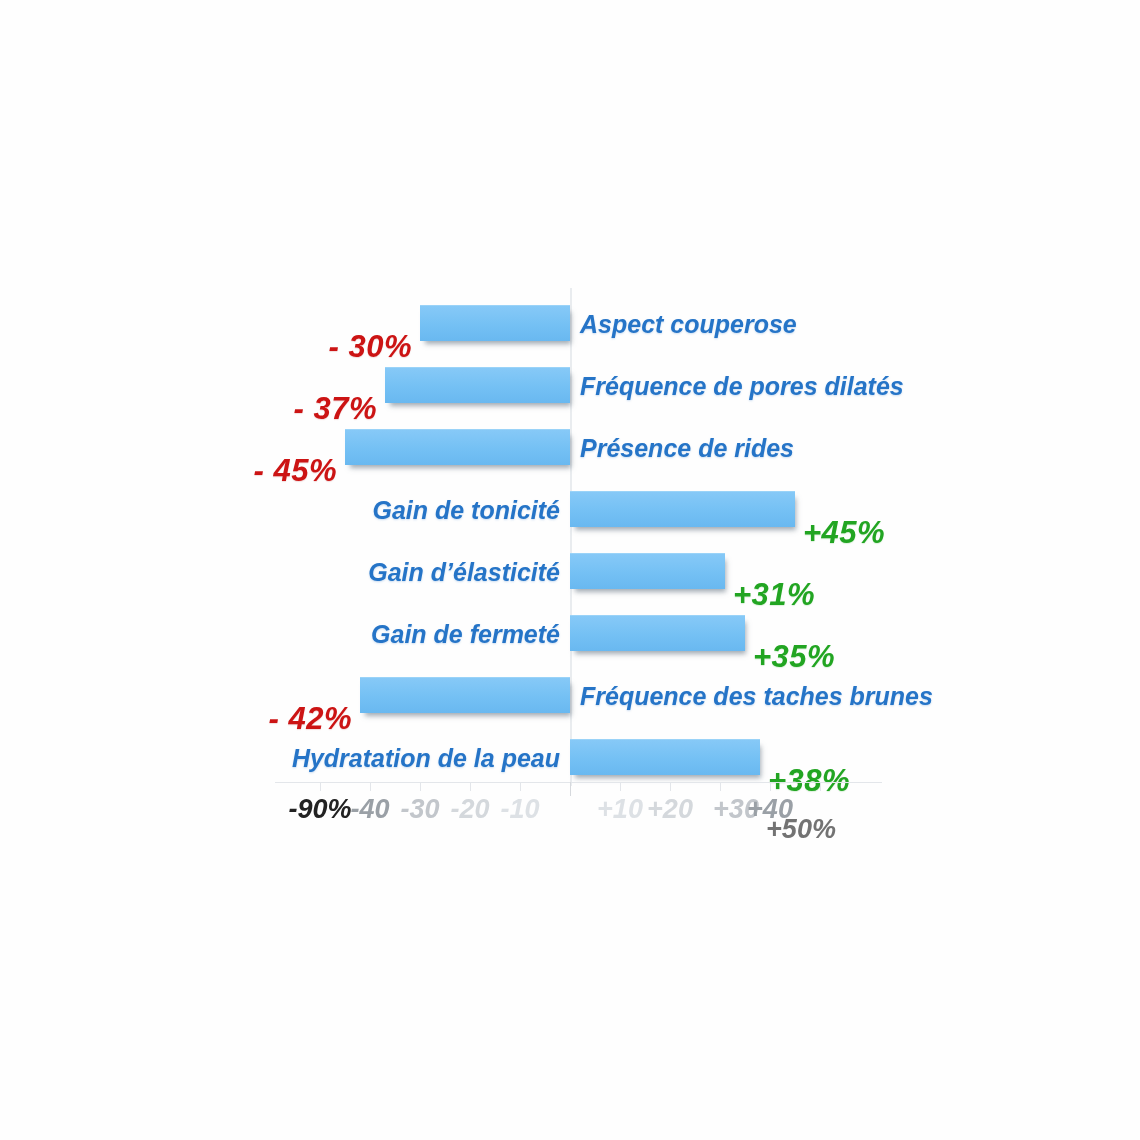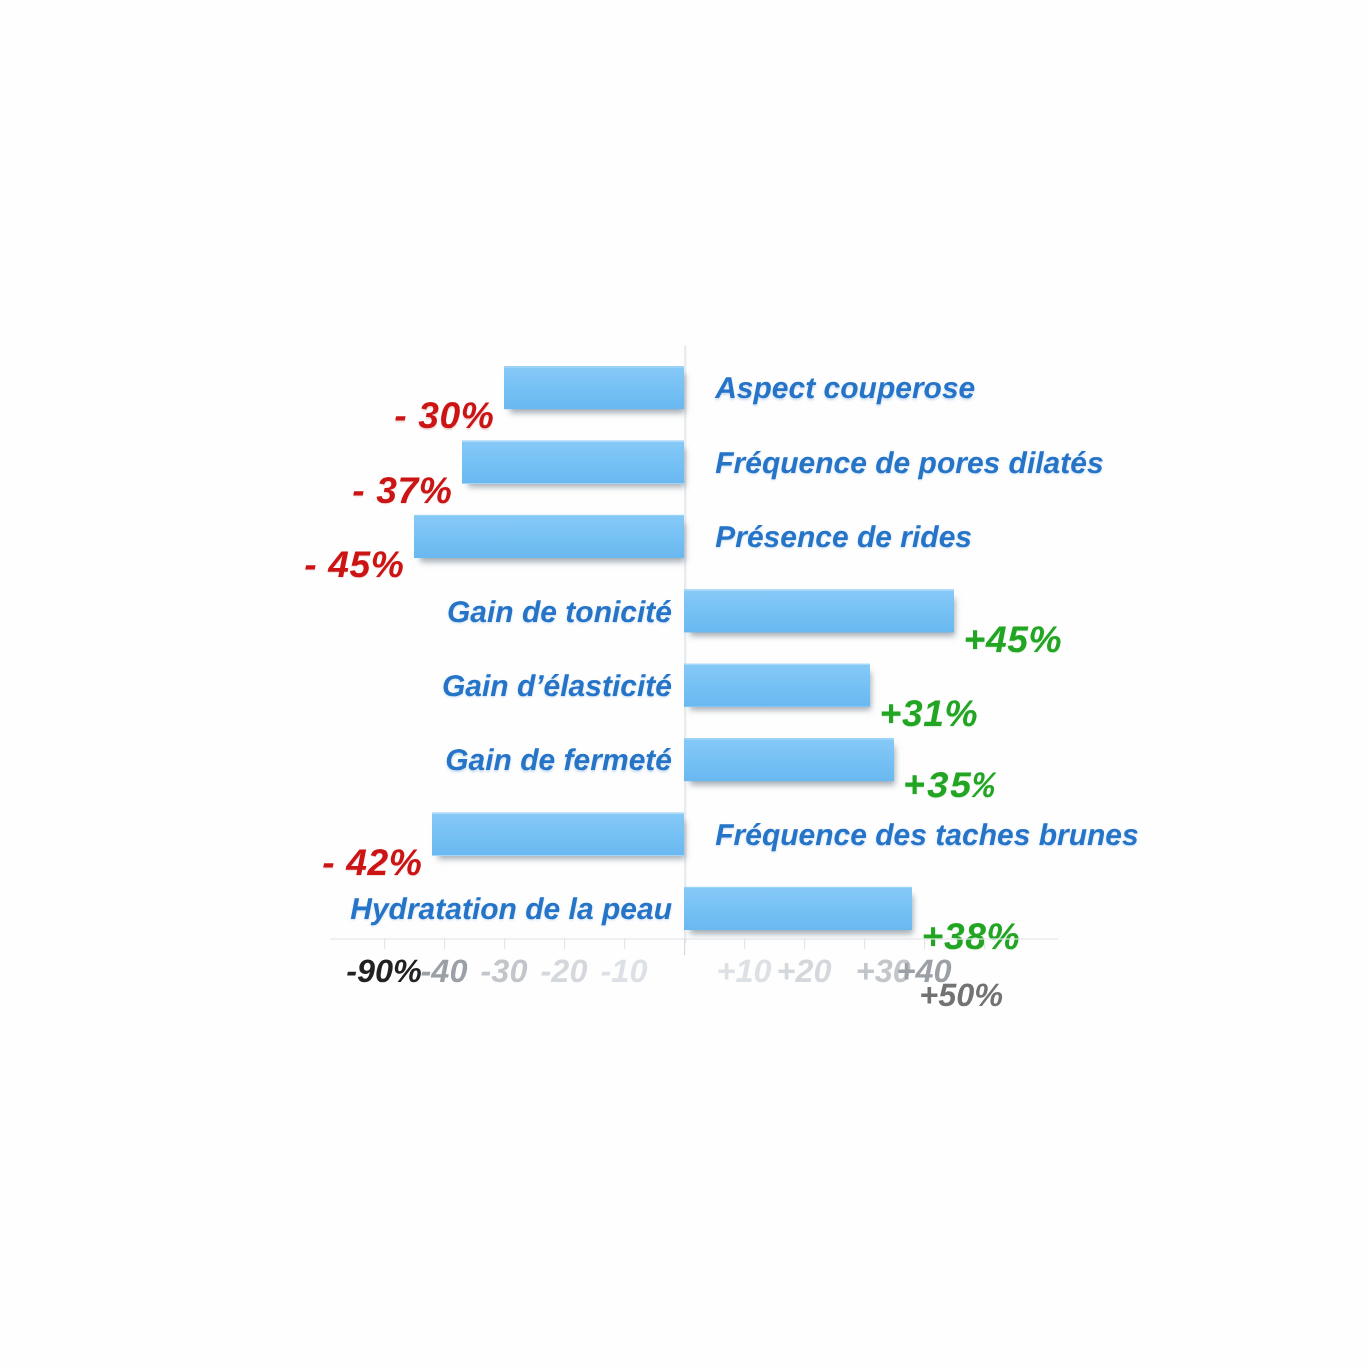--- a/index.html
+++ b/index.html
@@ -87,21 +87,21 @@
     position: absolute;
     top: 8px;
     font-style: italic;
     font-weight: bold;
     font-size: 25px;
     color: #2574c7;
     white-space: nowrap;
     line-height: 38px;
     text-shadow: 0 1px 2px rgba(140,180,225,0.45);
   }
-  .cat.right { text-align: left; margin-left: 16px; }
+  .cat.right { text-align: left; }
   .cat.left  { text-align: right; }
 
   
   #axis {
     position: absolute;
     left: 275px;
     top: 782px;
     width: 607px;
     height: 46px;
   }
@@ -159,21 +159,21 @@
         <div class="value pos" style="left: 803px;">+45%</div>
         <div class="cat left" style="right: 580px;">Gain de tonicité</div>
       </div>
       <div class="row" style="top: 545px;">
         <div class="bar" style="left: 570px; width: 155px;"></div>
         <div class="value pos" style="left: 733px;">+31%</div>
         <div class="cat left" style="right: 580px;">Gain d’élasticité</div>
       </div>
       <div class="row" style="top: 607px;">
         <div class="bar" style="left: 570px; width: 175px;"></div>
-        <div class="value pos" style="left: 753px; font-family: Liberation Mono, monospace;">+35%</div>
+        <div class="value pos" style="left: 753px;">+35%</div>
         <div class="cat left" style="right: 580px;">Gain de fermeté</div>
       </div>
       <div class="row" style="top: 669px;">
         <div class="bar" style="left: 360px; width: 210px;"></div>
         <div class="value neg" style="right: 788px;">- 42%</div>
         <div class="cat right" style="left: 580px;">Fréquence des taches brunes</div>
       </div>
       <div class="row" style="top: 731px;">
         <div class="bar" style="left: 570px; width: 190px;"></div>
         <div class="value pos" style="left: 768px;">+38%</div>

